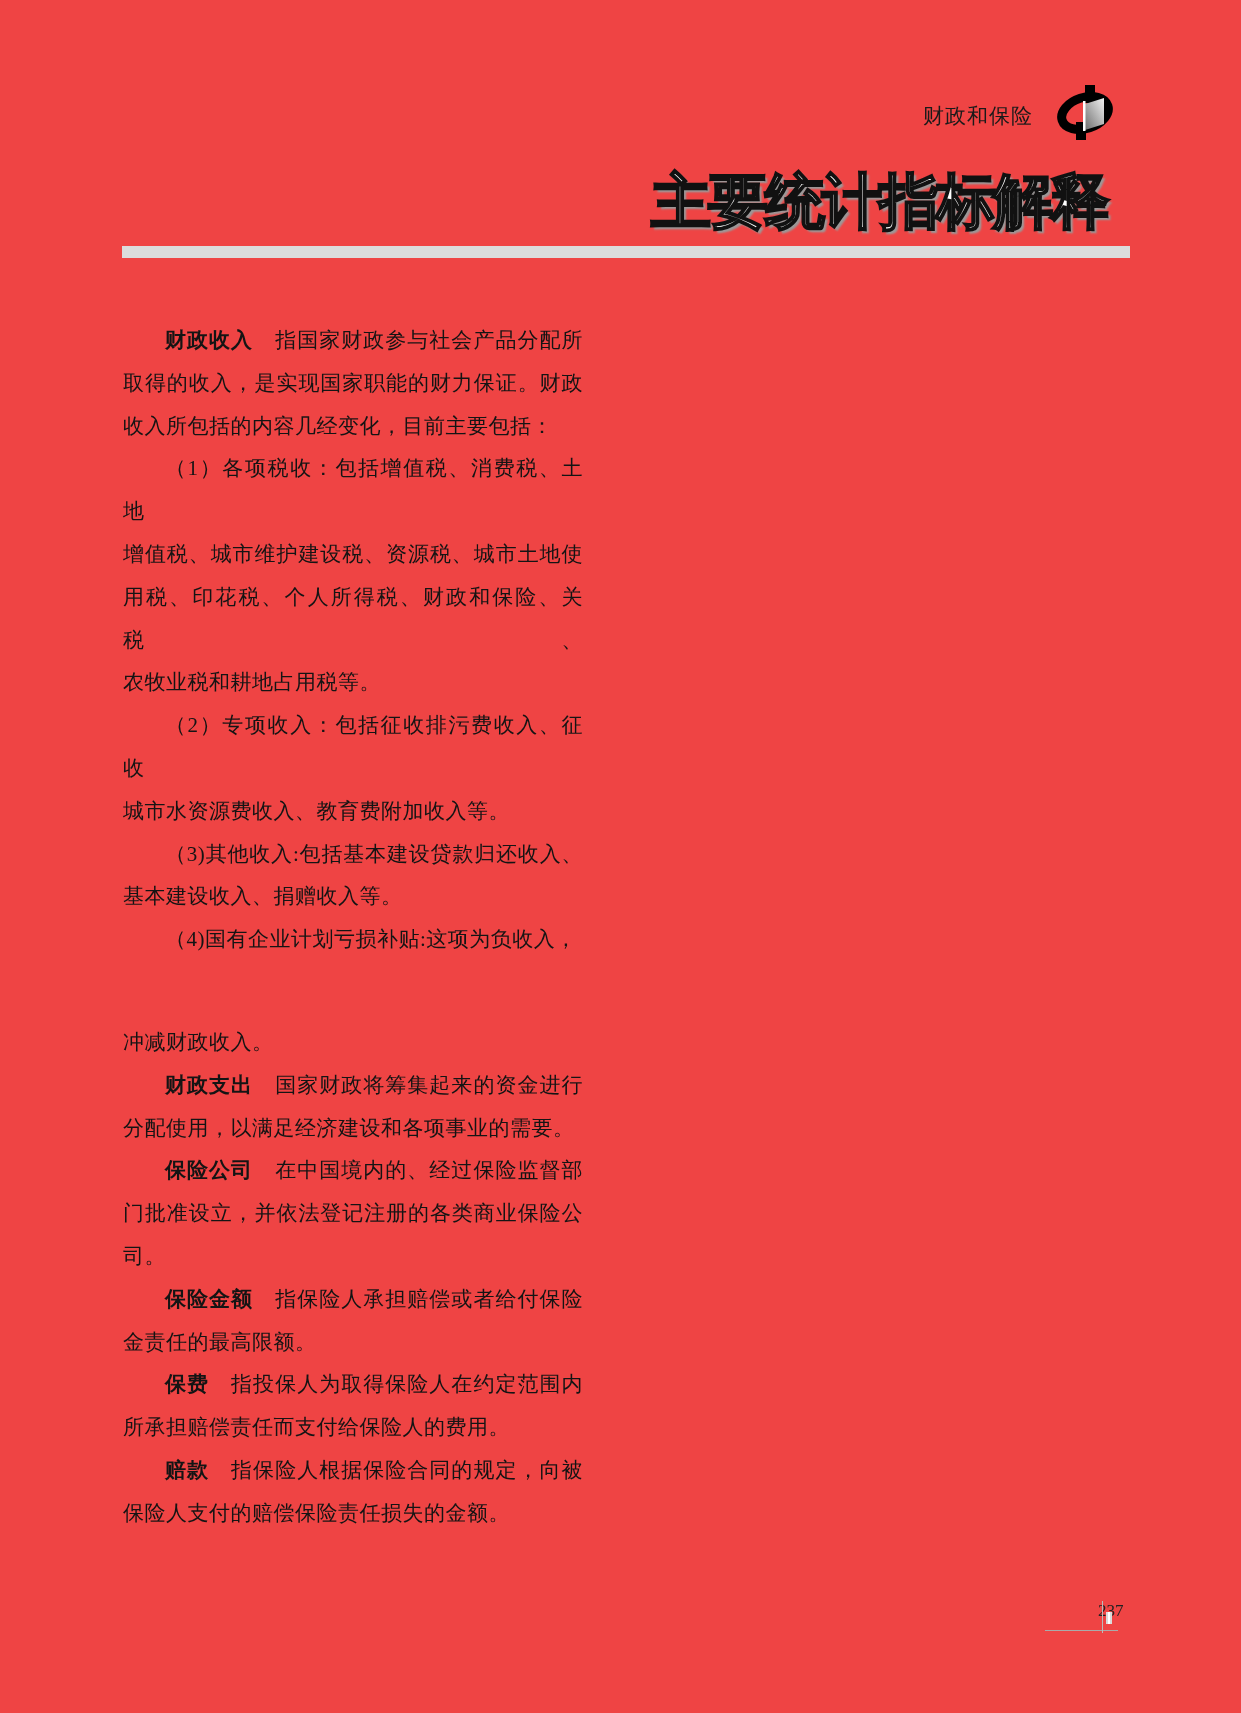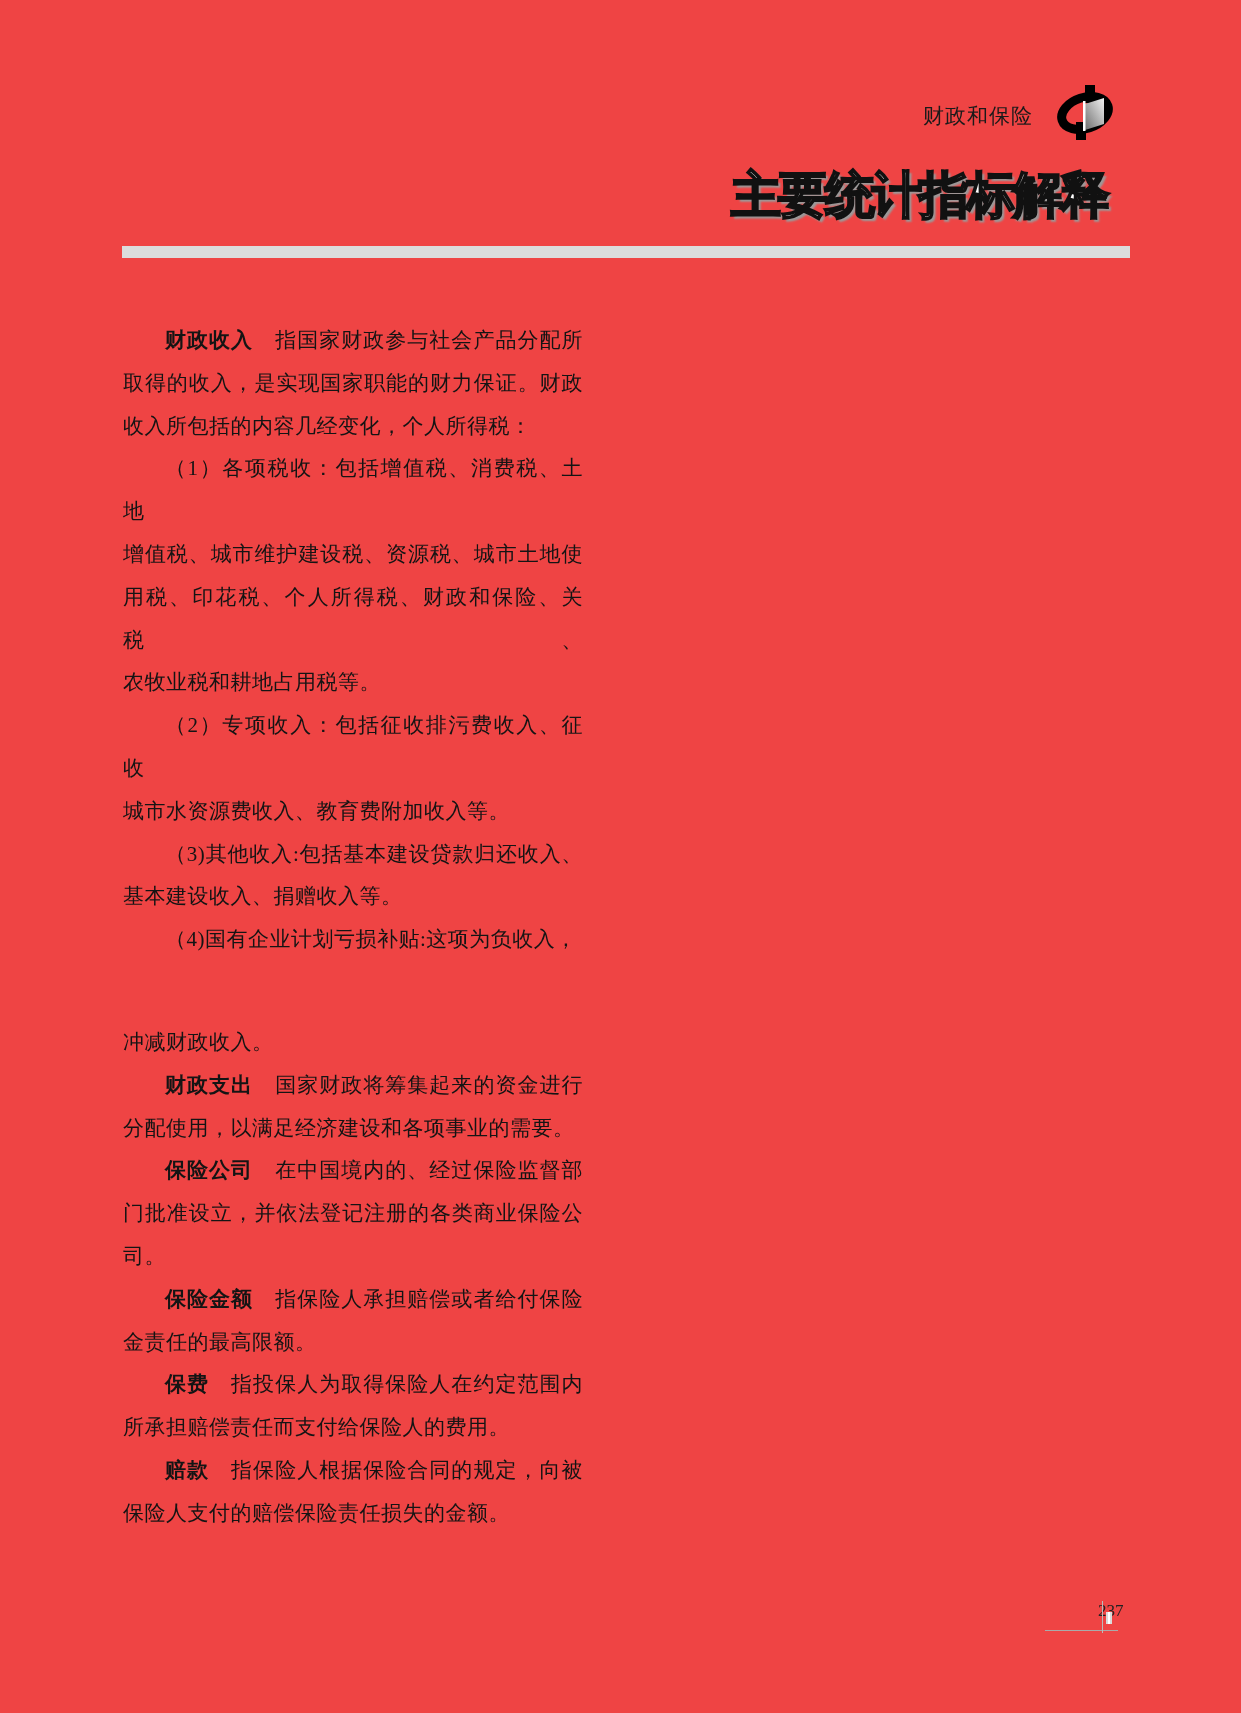--- a/index.html
+++ b/index.html
@@ -34,21 +34,21 @@
     width: 57px;
     height: 59px;
   }
 
   .page-title {
     position: absolute;
     top: 162px;
     right: 134px;
     font-family: "Liberation Sans", "DejaVu Sans", sans-serif;
     font-weight: 700;
-    font-size: 50px;
+    font-size: 60px;
     letter-spacing: -3px;
     white-space: nowrap;
     color: #ffffff;
     -webkit-text-stroke: 2px #111111;
     text-shadow: 3px 3px 2px #9a9a9a;
   }
 
   .title-bar {
     position: absolute;
     top: 246px;
@@ -157,21 +157,21 @@
   </div>
 
   <div class="page-title">主要统计指标解释</div>
 
   <div class="title-bar"></div>
 
   <div class="columns">
     <div class="col">
         <div class="line just ind"><span class="term">财政收入</span><span>　指国家财政参与社会产品分配所</span></div>
         <div class="line just"><span>取得的收入，是实现国家职能的财力保证。财政</span></div>
-        <div class="line"><span>收入所包括的内容几经变化，个人所得税：</span></div>
+        <div class="line"><span>收入所包括的内容几经变化，目前主要包括：</span></div>
         <div class="line just ind"><span>（1）各项税收：包括增值税、消费税、土地</span></div>
         <div class="line just"><span>增值税、城市维护建设税、资源税、城市土地使</span></div>
         <div class="line just"><span>用税、印花税、个人所得税、财政和保险、关税、</span></div>
         <div class="line"><span>农牧业税和耕地占用税等。</span></div>
         <div class="line just ind"><span>（2）专项收入：包括征收排污费收入、征收</span></div>
         <div class="line"><span>城市水资源费收入、教育费附加收入等。</span></div>
         <div class="line just ind"><span>（3)其他收入:包括基本建设贷款归还收入、</span></div>
         <div class="line"><span>基本建设收入、捐赠收入等。</span></div>
         <div class="line ind"><span>（4)国有企业计划亏损补贴:这项为负收入，</span></div>
       </div>

